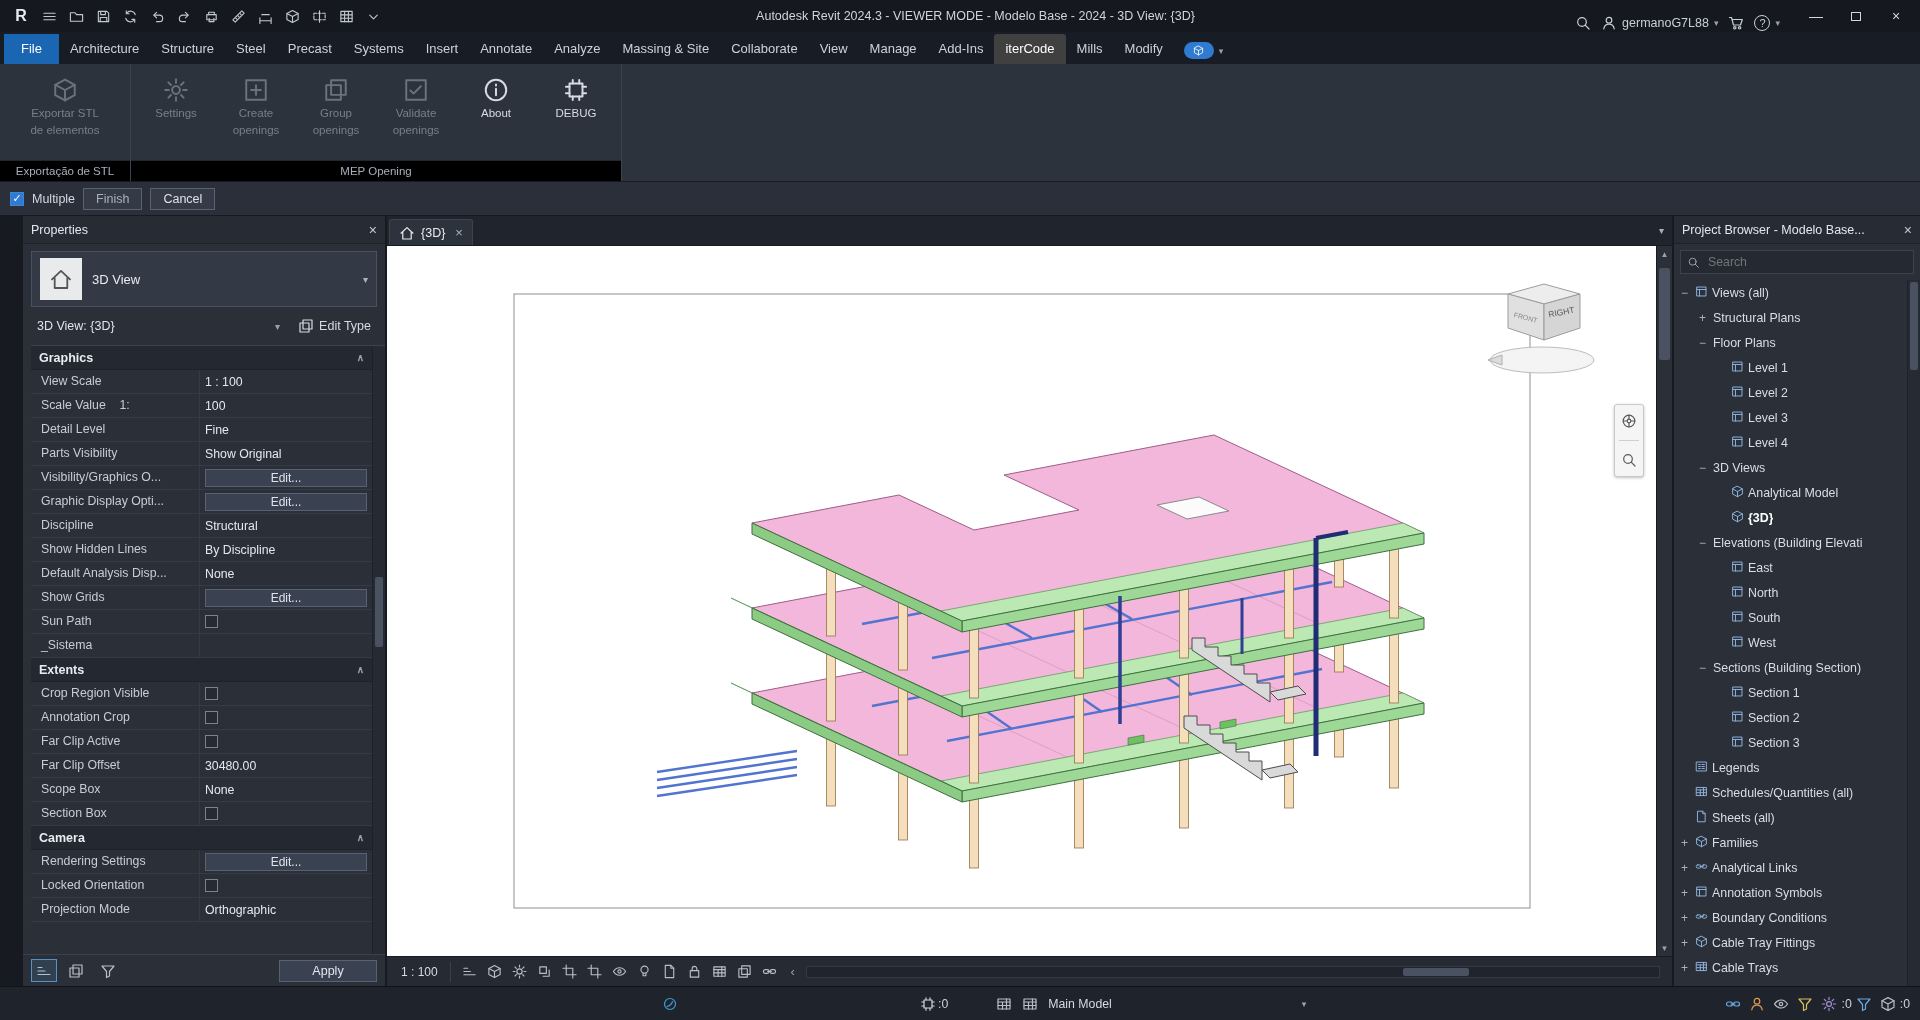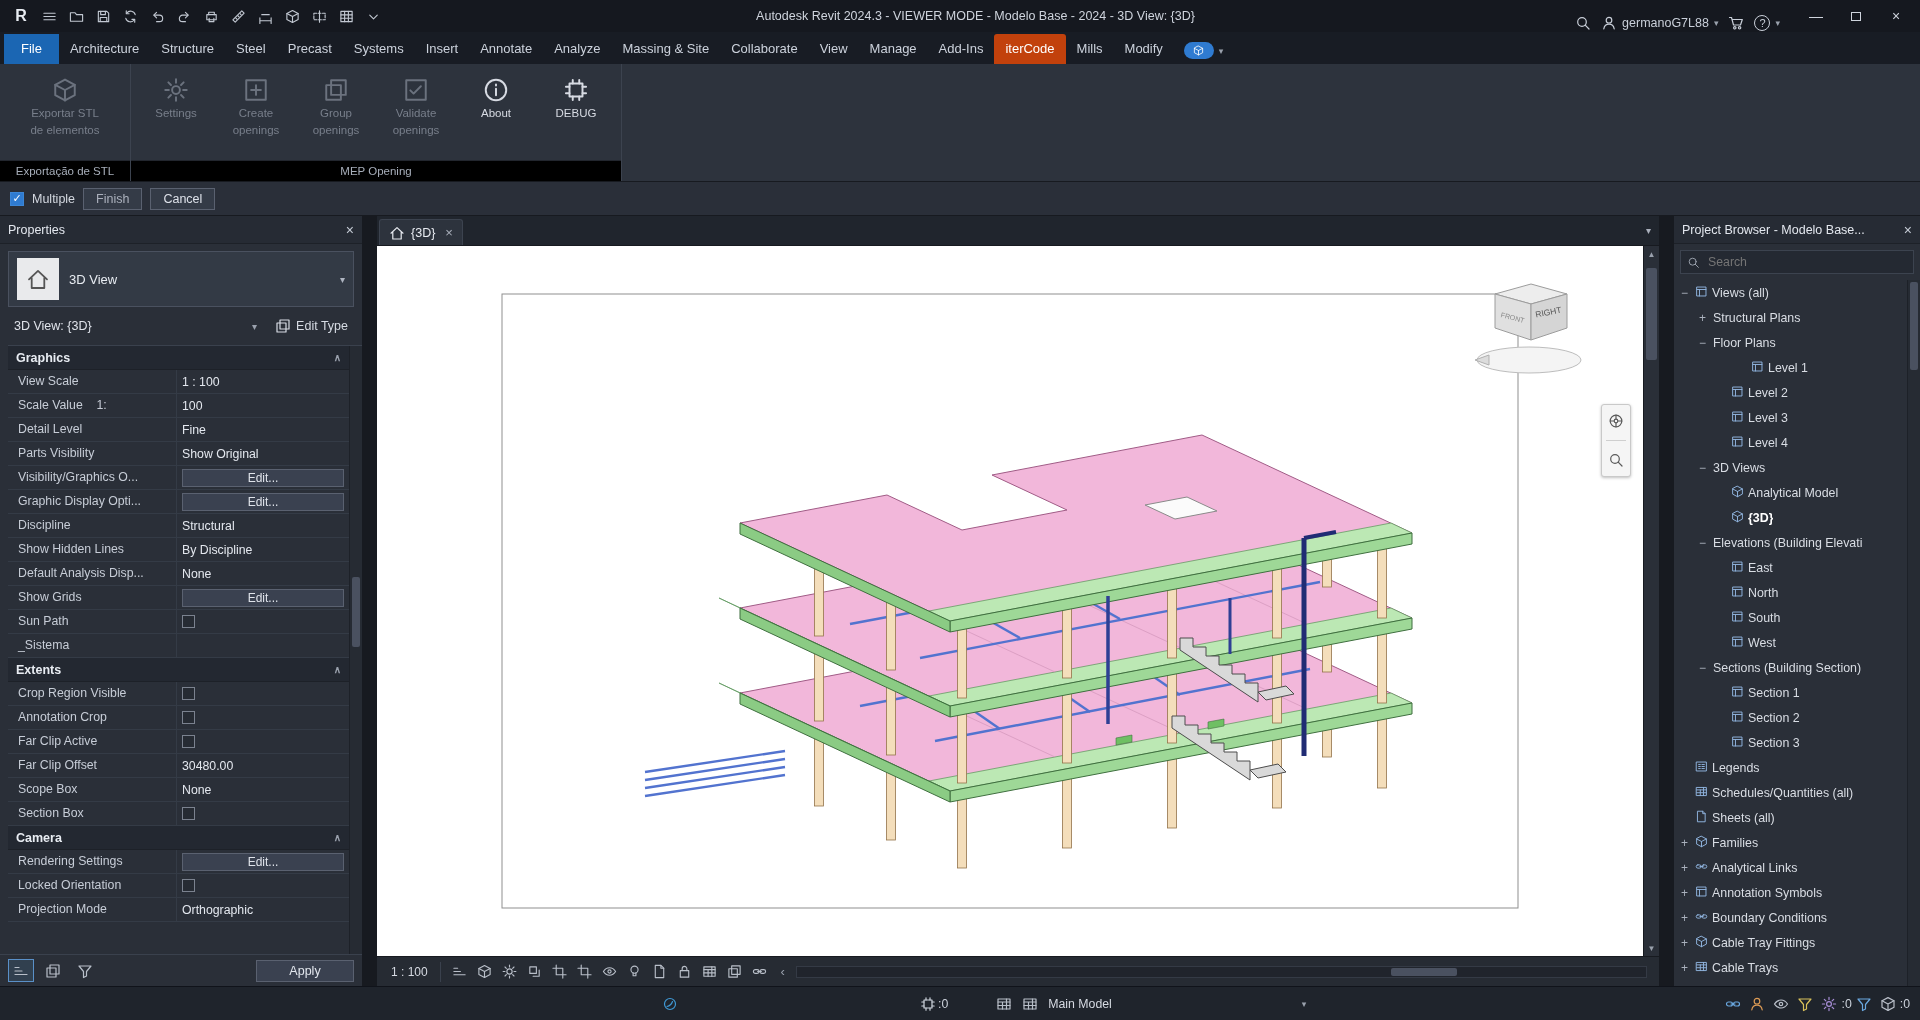--- a/index.html
+++ b/index.html
@@ -23,21 +23,21 @@
          justify-content:center;font-size:11px;}
   .carett{font-size:9px;color:#9aa1ad;}
   .winbtns{display:flex;margin-left:6px;}
   .winbtn{width:40px;height:30px;display:flex;align-items:center;justify-content:center;color:#cfd4dd;font-size:14px;}
   .sqr{width:10px;height:9px;border:1.2px solid #cfd4dd;display:inline-block;}
 
   
   .tabrow{height:32px;background:#181c24;display:flex;align-items:flex-end;padding-left:4px;flex:none;}
   .tab{padding:7px 11px 8px;font-size:13px;color:#ccd2dc;white-space:nowrap;}
   .tab.file{background:#1b66b3;color:#fff;padding:7px 17px 8px;}
-  .tab.active{background:#c2410c;color:#ffffff;border-radius:3px 3px 0 0;}
+  .tab.active{background:#404040;color:#ffffff;border-radius:3px 3px 0 0;}
   .tab-extra{display:flex;align-items:center;gap:5px;margin:0 0 5px 10px;}
   .pill{width:30px;height:17px;border-radius:9px;background:#2f7bd1;display:flex;align-items:center;justify-content:center;color:#fff;}
   .pill svg{width:11px;height:11px;}
 
   
   .ribbon{height:118px;background:#2d333d;display:flex;border-bottom:1px solid #171a20;flex:none;}
   .rpanel{display:flex;flex-direction:column;border-right:1px solid #3c434f;}
   .panel-body{flex:1;display:flex;align-items:stretch;padding:4px 6px 0;gap:2px;}
   .panel-label{height:21px;background:#000000;color:#a7aeba;font-size:11.5px;display:flex;align-items:center;
                justify-content:center;border-top:1px solid #22262e;padding:0 8px;white-space:nowrap;}
@@ -54,21 +54,21 @@
   .optionsbar{height:34px;background:#2a2f39;border-bottom:1px solid #171a20;display:flex;align-items:center;
               padding:0 10px;gap:8px;flex:none;}
   .cbx{width:14px;height:14px;border:1px solid #7b828f;background:#262b33;display:inline-flex;align-items:center;
        justify-content:center;font-size:11px;color:#fff;flex:none;}
   .cbx.checked{background:#2f7bd1;border-color:#3c86d6;}
   .obtn{background:#343b47;border:1px solid #5a6170;color:#dde1e9;font-size:12.5px;padding:3px 12px;
         font-family:"Liberation Sans",sans-serif;}
   .obtn.dim{color:#aab0bc;}
 
   
-  .main{flex:1;display:flex;gap:15px;background:#171a20;min-height:0;}
+  .main{flex:1;display:flex;gap:2px;background:#171a20;min-height:0;padding-left:23px;}
   .panel-box{background:#2a2f38;display:flex;flex-direction:column;min-height:0;}
   .props{width:362px;flex:none;}
   .pbrowser{width:246px;flex:none;}
   .phead{height:28px;flex:none;display:flex;align-items:center;padding:0 8px;background:#262b34;
          border-bottom:1px solid #1d2128;color:#e3e7ee;}
   .phead .x{margin-left:auto;color:#c6ccd6;font-size:14px;}
 
   
   .typebox{margin:7px 8px 4px;height:56px;flex:none;background:#333a45;border:1px solid #4a515f;display:flex;
            align-items:center;padding:0 8px;gap:10px;}
@@ -931,21 +931,21 @@
           <div class="titem" style="padding-left: 22px;">
     <span class="texp">+</span>
 
     <span class="tlabel">Structural Plans</span>
   </div>
           <div class="titem" style="padding-left: 22px;">
     <span class="texp">−</span>
 
     <span class="tlabel">Floor Plans</span>
   </div>
-          <div class="titem" style="padding-left: 40px; margin-left: 20px;">
+          <div class="titem" style="padding-left: 40px;">
     <span class="texp"></span>
     <span class="ticn"><svg viewBox="0 0 16 16" fill="none" stroke="currentColor" stroke-width="1.2" stroke-linecap="round" stroke-linejoin="round">
                 <rect x="2.5" y="2.5" width="11" height="11"></rect>
                 <path d="M2.5 5.5h11M5.5 5.5v8"></path>
               </svg></span>
     <span class="tlabel">Level 1</span>
   </div>
           <div class="titem" style="padding-left: 40px;">
     <span class="texp"></span>
     <span class="ticn"><svg viewBox="0 0 16 16" fill="none" stroke="currentColor" stroke-width="1.2" stroke-linecap="round" stroke-linejoin="round">

